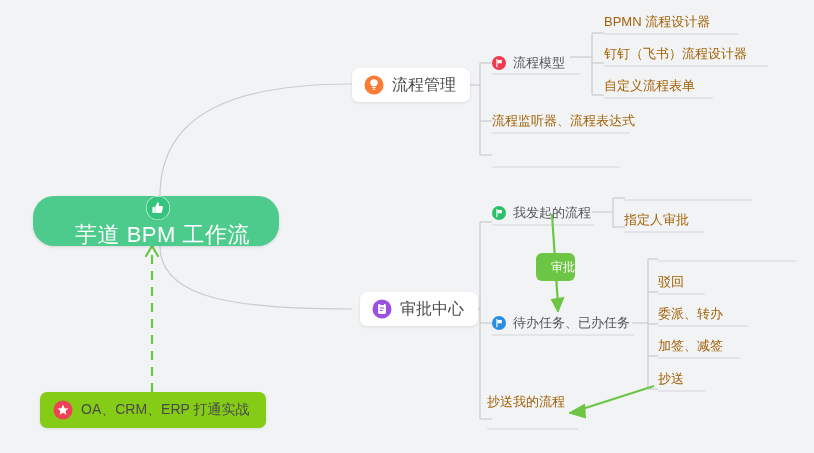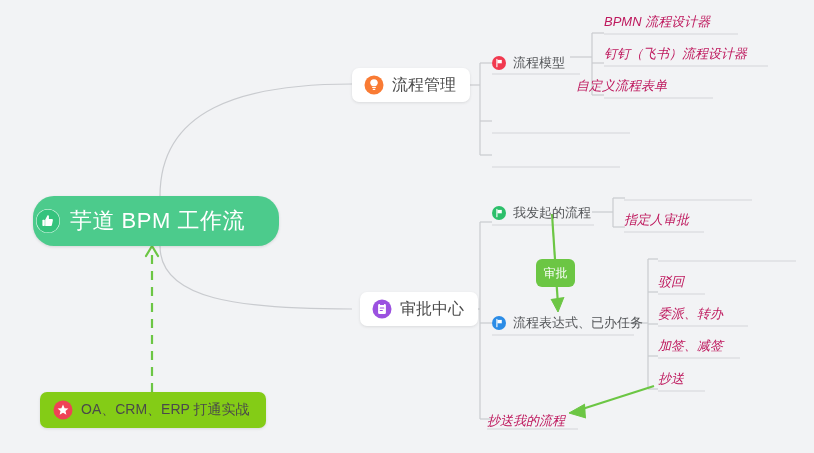--- a/index.html
+++ b/index.html
@@ -30,20 +30,21 @@
     top: 196px;
     width: 246px;
     height: 50px;
     border-radius: 21px;
     background: #4ccb8c;
     box-shadow: 0 1px 3px rgba(0,0,0,0.12);
     display: flex;
     align-items: center;
     padding-left: 3px;
     box-sizing: border-box;
+    flex-direction: column;
   }
   .root-label {
     color: #ffffff;
     font-size: 22px;
     letter-spacing: 0.5px;
     margin-left: 10px;
     white-space: nowrap;
   }
 
   
@@ -76,25 +77,24 @@
   .topic-label {
     font-size: 13px;
     color: #545659;
     margin-left: 7px;
   }
 
   
   .leaf-node {
     position: absolute;
     font-size: 13px;
-    color: #be185d;
+    color: #a16207;
     white-space: nowrap;
     height: 20px;
     line-height: 20px;
-    font-style: italic;
   }
 
   
   .callout-node {
     position: absolute;
     left: 40px;
     top: 392px;
     height: 36px;
     border-radius: 7px;
     background: #84cc16;
@@ -108,28 +108,28 @@
   .callout-label {
     font-size: 14px;
     color: #4a4a4a;
     margin-left: 8px;
   }
 
   
   .arrow-label {
     position: absolute;
     left: 536px;
-    top: 259px;
+    top: 253px;
     width: 39px;
     height: 28px;
     border-radius: 6px;
     background: #6cc644;
     display: flex;
     align-items: center;
-    justify-content: center;
+    justify-content: flex-end;
   }
   .arrow-label span {
     color: #ffffff;
     font-size: 12px;
     white-space: nowrap;
   }
 
   
   .ico {
     display: inline-flex;
@@ -254,22 +254,23 @@
         <circle cx="7" cy="7" r="7" fill="#f1394f"></circle>
         <path d="M4.9 3.4 L4.9 10.7" stroke="#ffffff" stroke-width="1.1" stroke-linecap="round"></path>
         <path d="M5.4 3.9 L9.8 3.9 L9.8 7.3 L5.4 7.3 Z" fill="#ffffff"></path>
       </svg>
     </span>
     <span class="topic-label">流程模型</span>
   </div>
 
   <div class="leaf-node" style="left:604px; top:12px;">BPMN 流程设计器</div>
   <div class="leaf-node" style="left:604px; top:44px;">钉钉（飞书）流程设计器</div>
-  <div class="leaf-node" style="left:576px; top:76px;text-align:right;">自定义流程表单</div>
-
+  <div class="leaf-node" style="left:604px; top:76px;text-align:right;">自定义流程表单</div>
+
+  <div class="leaf-node" style="left:492px; top:111px;">流程监听器、流程表达式</div>
 
   <div class="branch-node" style="left:360px; top:292px;">
     <span class="ico ico-md">
       <svg width="20" height="20" viewBox="0 0 20 20">
         <circle cx="10" cy="10" r="9.5" fill="#9b51e0"></circle>
         <rect x="6.1" y="5.0" width="7.8" height="10.0" rx="1.2" fill="#ffffff"></rect>
         <rect x="7.9" y="3.9" width="4.2" height="2.2" rx="0.9" fill="#9b51e0"></rect>
         <rect x="7.7" y="8.5" width="4.6" height="1.05" rx="0.5" fill="#9b51e0"></rect>
         <rect x="7.7" y="11.0" width="3.2" height="1.05" rx="0.5" fill="#9b51e0"></rect>
       </svg>
@@ -291,29 +292,29 @@
   <div class="leaf-node" style="left:624px; top:210px;">指定人审批</div>
 
   <div class="topic-node" style="left:492px; top:312px;">
     <span class="ico ico-sm">
       <svg width="14" height="14" viewBox="0 0 14 14">
         <circle cx="7" cy="7" r="7" fill="#2b8ce6"></circle>
         <path d="M4.9 3.4 L4.9 10.7" stroke="#ffffff" stroke-width="1.1" stroke-linecap="round"></path>
         <path d="M5.4 3.9 L9.8 3.9 L9.8 7.3 L5.4 7.3 Z" fill="#ffffff"></path>
       </svg>
     </span>
-    <span class="topic-label">流程表达式、已办任务</span>
+    <span class="topic-label">待办任务、已办任务</span>
   </div>
 
   <div class="leaf-node" style="left:658px; top:272px;">驳回</div>
   <div class="leaf-node" style="left:658px; top:304px;">委派、转办</div>
   <div class="leaf-node" style="left:658px; top:336px;">加签、减签</div>
   <div class="leaf-node" style="left:658px; top:369px;">抄送</div>
 
-  <div class="leaf-node" style="left:487px; top:411px;">抄送我的流程</div>
+  <div class="leaf-node" style="left:487px; top:392px;">抄送我的流程</div>
 
   <div class="arrow-label">
     <span>审批</span>
   </div>
 
   <div class="callout-node">
     <span class="ico ico-md">
       <svg width="20" height="20" viewBox="0 0 20 20">
         <circle cx="10" cy="10" r="9.5" fill="#ef4256"></circle>
         <path d="M10 4.6 L11.6 8.2 L15.4 8.5 L12.5 11.0 L13.4 14.8

